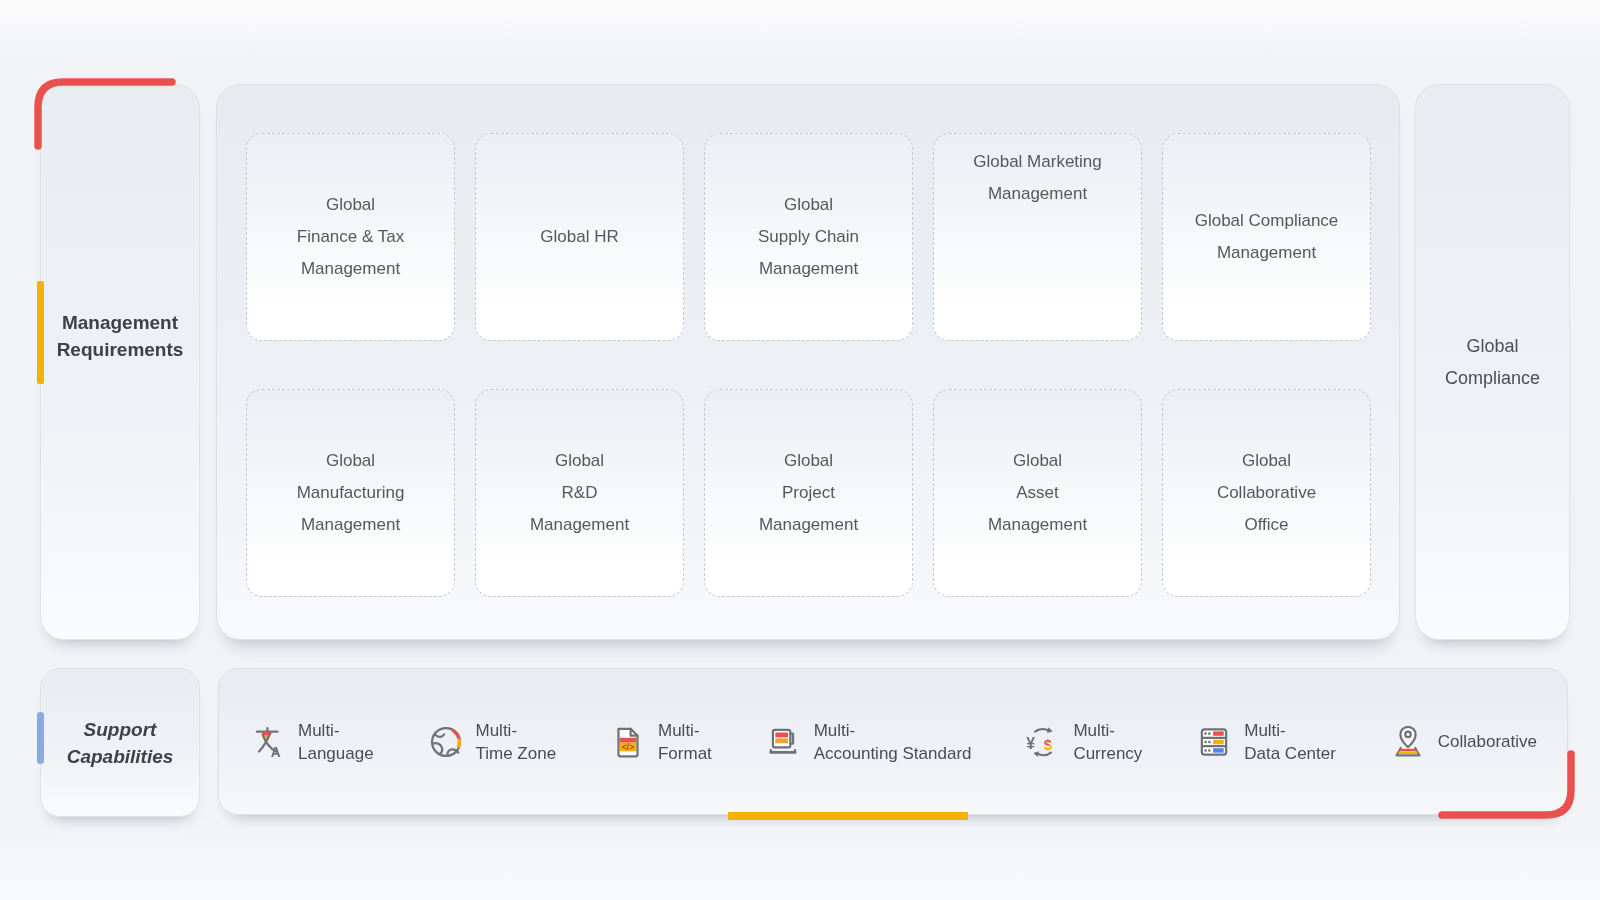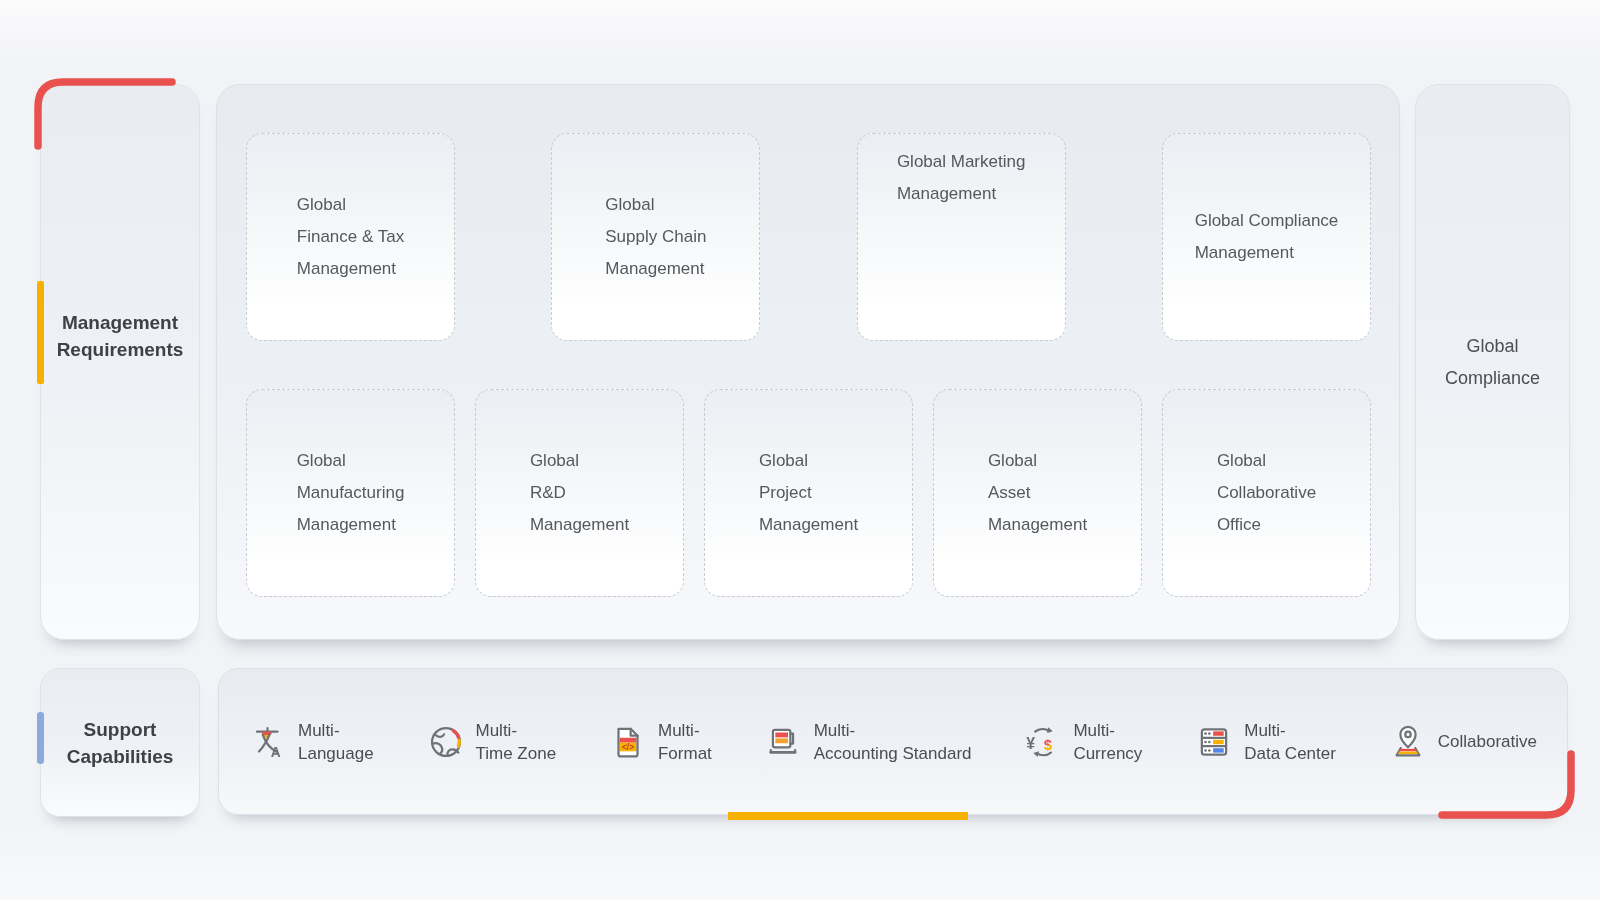--- a/index.html
+++ b/index.html
@@ -10,21 +10,21 @@
   }
   
   .side-card{
     position:absolute;border-radius:24px;border:1px solid #dfe3e8;
     background:linear-gradient(180deg,#e9edf2 0%,#eef1f5 55%,#fafbfc 100%);
     box-shadow:0 12px 14px -10px rgba(109,120,136,.45);
     display:flex;align-items:center;justify-content:center;text-align:center;
   }
   .mgmt-card{left:40px;top:84px;width:158px;height:554px;}
   .compliance-card{left:1415px;top:84px;width:153px;height:554px;}
-  .support-card{left:40px;top:668px;width:158px;height:147px;border-radius:20px;}
+  .support-card{left:40px;top:668px;width:158px;height:147px;border-radius:20px;font-style:italic;}
   .main-panel{
     position:absolute;left:216px;top:84px;width:1182px;height:554px;border-radius:24px;
     border:1px solid #dde1e7;
     background:linear-gradient(180deg,#e7ebf0 0%,#ecef f3 50%,#f7f9fb 100%);
     background:linear-gradient(180deg,#e7ebf0 0%,#edf0f4 55%,#f7f9fb 100%);
     box-shadow:0 14px 16px -10px rgba(109,120,136,.40);
   }
   .bottom-panel{
     position:absolute;left:218px;top:668px;width:1350px;height:147px;border-radius:20px;
     border:1px solid #dde1e7;
@@ -45,21 +45,21 @@
   
   .modules-row{
     position:absolute;left:29px;width:1125px;display:flex;justify-content:space-between;
   }
   .row1{top:48px;}
   .row2{top:304px;}
   .module-card{
     width:209px;height:208px;border-radius:16px;
     border:1.5px dashed #c7ccd4;box-sizing:border-box;
     background:linear-gradient(180deg,#ebeef3 0%,#f5f7f9 45%,#ffffff 85%);
-    display:flex;align-items:center;justify-content:center;
+    display:flex;align-items:center;justify-content:center;text-align:center;
   }
   .module-card.top-align{align-items:flex-start;padding-top:12px;}
   .module-label{
     font-size:17px;line-height:32px;color:#55585d;font-weight:400;
   }
   
   .accent-bar{position:absolute;}
   .yellow-bar{left:37px;top:281px;width:7px;height:103px;border-radius:2px;}
   .blue-bar{left:37px;top:712px;width:7px;height:52px;border-radius:3px;}
   .yellow-underline{left:728px;top:812px;width:240px;height:8px;border-radius:1px;}
@@ -83,20 +83,23 @@
   <path d="M142 8 H33 Q8 8 8 33 V72" stroke="#e9514f" stroke-width="7.5" fill="none" stroke-linecap="round"></path>
 </svg>
 <div class="accent-bar yellow-bar" style="background:#f6b100;"></div>
 
 <section class="main-panel">
   <div class="modules-row row1">
     <div class="module-card">
       <div class="module-label prewrap">Global
 Finance &amp; Tax
 Management</div>
+    </div>
+    <div class="module-card">
+      <div class="module-label prewrap">Global HR</div>
     </div>
     <div class="module-card">
       <div class="module-label prewrap">Global
 Supply Chain
 Management</div>
     </div>
     <div class="module-card top-align">
       <div class="module-label prewrap">Global Marketing
 Management</div>
     </div>

